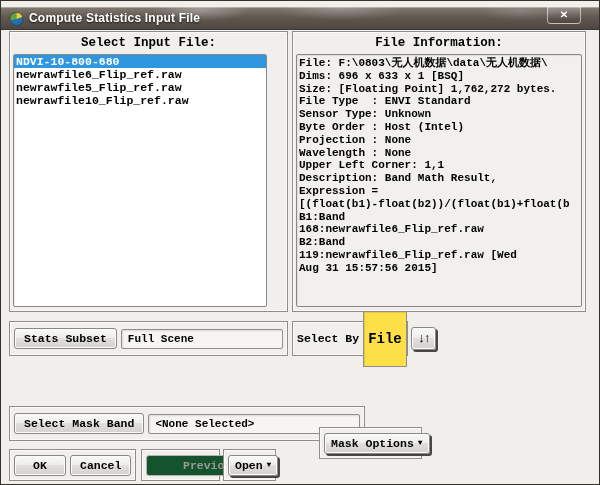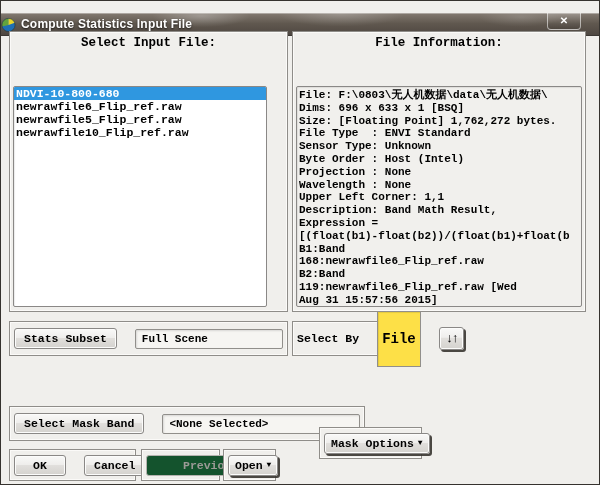--- a/index.html
+++ b/index.html
@@ -10,29 +10,29 @@
     background:#b9b5ae;
   }
   .window {
     position:relative; width:600px; height:485px;
     border:1px solid #35322e;
     background:#f0efec;
     overflow:hidden;
   }
   
   .titlebar {
-    position:absolute; left:0; top:12px; right:0; height:22px;
+    position:absolute; left:0; top:6px; right:0; height:22px;
     background:
       radial-gradient(ellipse 70px 16px at 200px 3px, rgba(255,255,255,.28), rgba(255,255,255,0) 70%),
       radial-gradient(ellipse 90px 18px at 340px 1px, rgba(255,255,255,.22), rgba(255,255,255,0) 70%),
       radial-gradient(ellipse 60px 14px at 520px 4px, rgba(255,255,255,.15), rgba(255,255,255,0) 70%),
       linear-gradient(#837a71, #60584f 48%, #4e4741);
     box-shadow: inset 0 1px 0 rgba(255,255,255,.35), 0 1px 0 #3b3733;
     display:flex; align-items:center;
-    padding-left:0;
+    padding-left:8px;
     color:#fff;
   }
   .titlebar .title {
     font-family:"Liberation Sans", sans-serif;
     font-size:12px; font-weight:bold;
     margin-left:5px;
     text-shadow:0 1px 2px rgba(0,0,0,.7);
     letter-spacing:.2px;
   }
   .app-icon { width:15px; height:15px; flex:0 0 auto; }
@@ -44,21 +44,21 @@
     color:#fff; font-family:"Liberation Sans",sans-serif;
     font-size:10px; font-weight:bold; text-align:center; line-height:15px;
     cursor:pointer;
   }
   
   .panel {
     position:absolute; top:30px;
     border:1px solid #8f8d89;
     background:#f0efec;
     box-shadow: 0 0 0 1px #fbfaf8 inset;
-    display:flex; flex-direction:column;gap:32px;
+    display:flex; flex-direction:column;
   }
   .panel-left  { left:8px;   width:279px; height:281px; }
   .panel-right { left:291px; width:294px; height:281px; }
   .panel-header {
     text-align:center; font-weight:bold; font-size:12.5px;
     padding:4px 0 2px 0; color:#000; flex:0 0 auto;
   }
   .listbox {
     flex:1; margin:2px 20px 4px 3px;
     border:1px solid #8a8886; border-radius:2px;
@@ -82,21 +82,21 @@
   .info-line {
     font-size:11px; font-weight:bold; line-height:12.8px;
     white-space:pre; color:#000;
   }
   
   .group {
     position:absolute;
     border:1px solid #8f8d89;
     box-shadow: 0 0 0 1px #fbfaf8 inset;
     display:flex; align-items:center;
-    padding:0 4px; gap:18px;
+    padding:0 4px; gap:4px;
     background:#f0efec;
   }
   
   .btn {
     font-family:"Liberation Mono", monospace;
     font-size:11.5px; font-weight:bold; color:#000;
     border:1px solid #8a8886; border-radius:3px;
     background:linear-gradient(#f9f9f8, #efeeec 45%, #e2e0dd 46%, #d4d2ce);
     box-shadow: inset 0 0 0 1px #fcfcfb;
     padding:3px 9px; cursor:pointer; white-space:nowrap;

